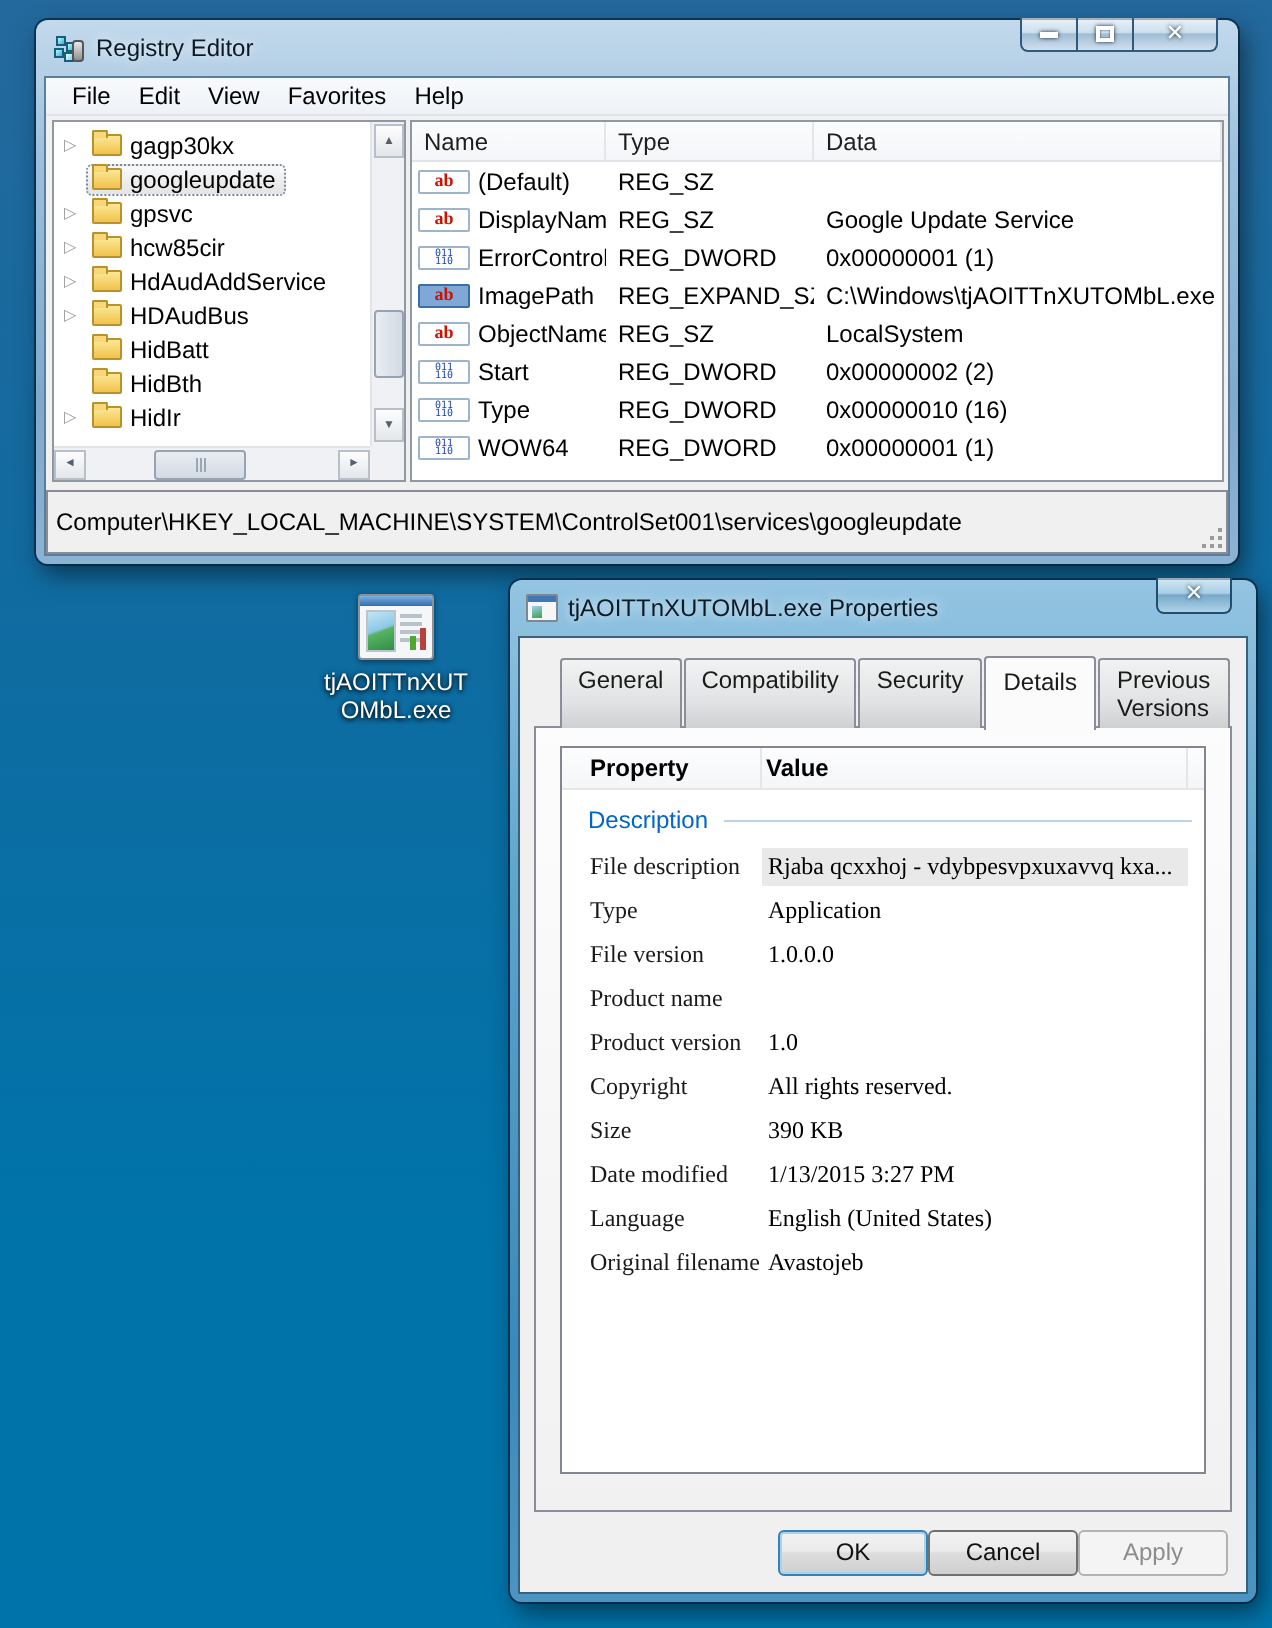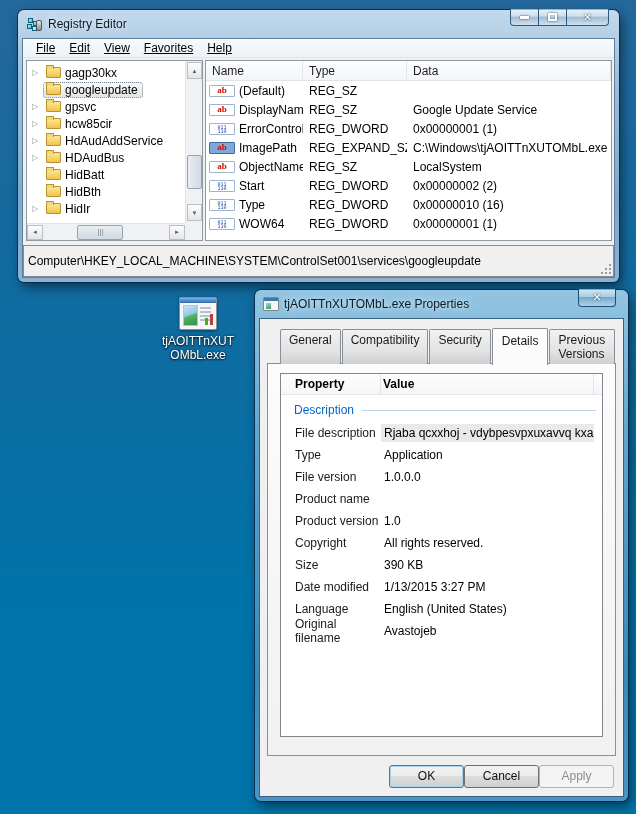--- a/index.html
+++ b/index.html
@@ -27,21 +27,21 @@
   .capbtn.cls { width:42px; border-left:none; border-radius:0 0 4px 0; }
   .glyph-min { width:9px; height:3px; background:#fff; box-shadow:0 0 2px #123; }
   .glyph-max { width:9px; height:8px; border:2px solid #fff; box-shadow:0 0 2px #123, inset 0 0 1px #123; }
   .glyph-x { color:#fff; font-size:11px; font-weight:bold; text-shadow:0 0 2px #123; line-height:1; }
 
   
   #regwin { left:18px; top:10px; width:601px; height:272px; }
   .regbody { height:240px; background:#f0f0f0; border:1px solid #5a7f9d; display:flex; flex-direction:column; }
   .menubar { height:19px; background:linear-gradient(180deg,#f8fafc,#eef2f7); border-bottom:1px solid #dfe4ea;
              display:flex; align-items:center; padding-left:6px; }
-  .menubar span { padding:2px 7px;text-decoration:underline; }
+  .menubar span { padding:2px 7px; }
   .regcontent { flex:1; display:flex; padding:2px 2px 2px 3px; gap:2px; min-height:0; }
 
   .tree-pane { width:177px; background:#fff; border:1px solid #8e99a3; position:relative; overflow:hidden; }
   .tree-items { padding-top:3px; }
   .tree-row { height:17px; display:flex; align-items:center; padding-left:5px; }
   .expander { width:9px; font-size:8px; color:#9a9a9a; line-height:9px; margin-right:2px; }
   .node { display:flex; align-items:center; gap:4px; padding:0 4px 0 2px; height:16px; border:1px solid transparent; }
   .node.selected { background:linear-gradient(180deg,#f9f9f9,#e4e4e4); border:1px dotted #7a8a99; border-radius:3px; }
   .folder { width:15px; height:11px; position:relative; flex:none;
             background:linear-gradient(180deg,#fbe894,#f2c24d); border:1px solid #b9922d; border-radius:1px; }
@@ -112,21 +112,21 @@
   .tabpage { flex:1; border:1px solid #8b8e98; background:linear-gradient(180deg,#fcfcfc,#f1f1f1);
              margin-top:-1px; padding:9px 12px 10px 12px; position:relative; z-index:1; display:flex; flex-direction:column; }
   .plist { border:1px solid #82878f; background:#fff; height:364px; overflow:hidden; }
   .plist-header { height:21px; display:flex; background:linear-gradient(180deg,#fdfdfe,#f4f6f8); border-bottom:1px solid #e6e6e6; }
   .plist-header .hc { padding:3px 0 0 0; border-right:1px solid #e4e7ea;font-weight:bold; }
   .pc1 { width:100px; flex:none; padding-left:14px !important; }
   .pc2 { flex:1; padding-left:2px !important; margin-right:8px; }
   .psection { display:flex; align-items:center; margin:8px 0 5px 0; }
   .psection b { font-weight:normal; color:#0066cc; padding-left:13px; white-space:nowrap; }
   .psection::after { content:''; flex:1; height:1px; background:#bfd3e6; margin:0 6px 0 8px; }
-  .prow { height:22px; display:flex; align-items:center; }
+  .prow { height:22px; display:flex; align-items:center;font-family:Liberation Serif, serif; }
   .prow .plabel { width:100px; flex:none; padding-left:14px; color:#1a1a1a; }
   .prow .pvalue { flex:1; margin-right:8px; padding:2px 3px; white-space:nowrap; overflow:hidden; }
   .prow .pvalue.selected { background:#e9e9e9; }
   .rm-link { margin:10px 0 0 2px; color:#0066cc; text-decoration:underline; cursor:pointer; align-self:flex-start; }
   .btnrow { height:40px; display:flex; justify-content:flex-end; align-items:center; gap:0; padding-right:2px; }
   .btn { width:75px; height:23px; border-radius:3px; color:#111; font-size:12px; text-align:center; line-height:21px;
          background:linear-gradient(180deg,#f2f2f2 0%,#ebebeb 45%,#dddddd 50%,#cfcfcf 100%); border:1px solid #707070; }
   .btn.default { border-color:#3c7fb1; box-shadow:0 0 0 1px #a8d2ee inset; }
   .btn.disabled { background:#f4f4f4; border-color:#b5b2ad; color:#8d8d8d; }
 

